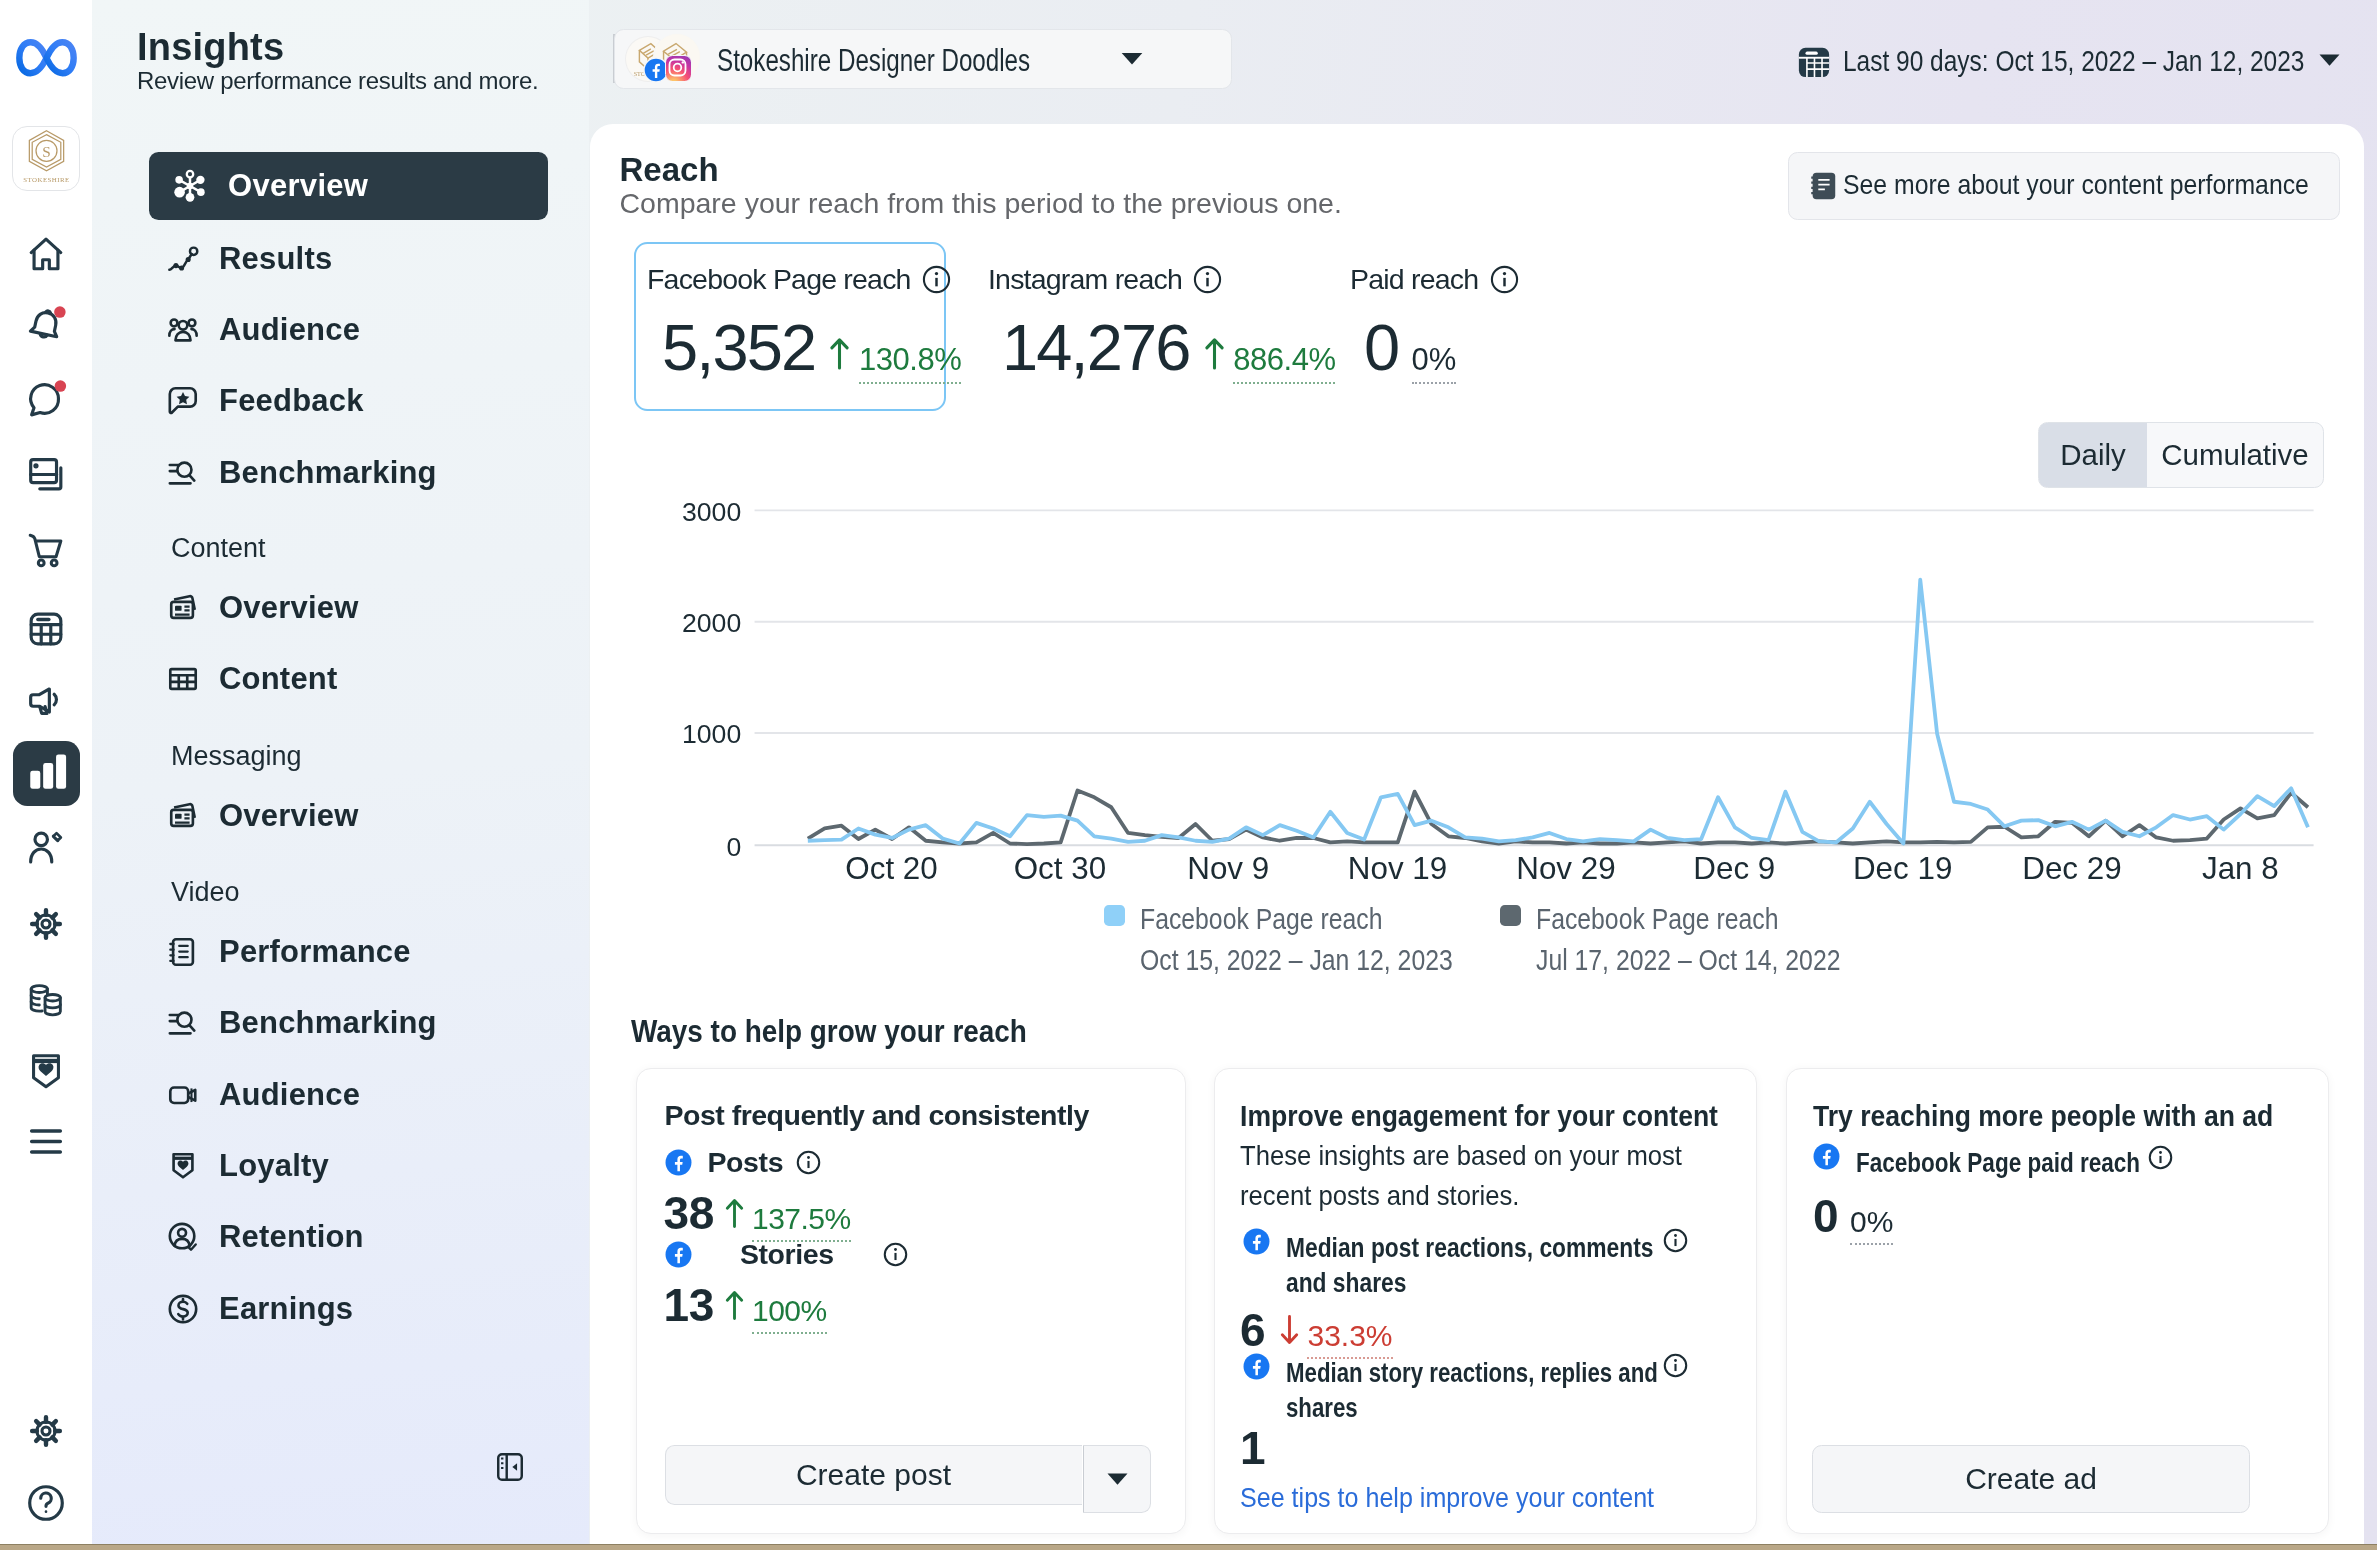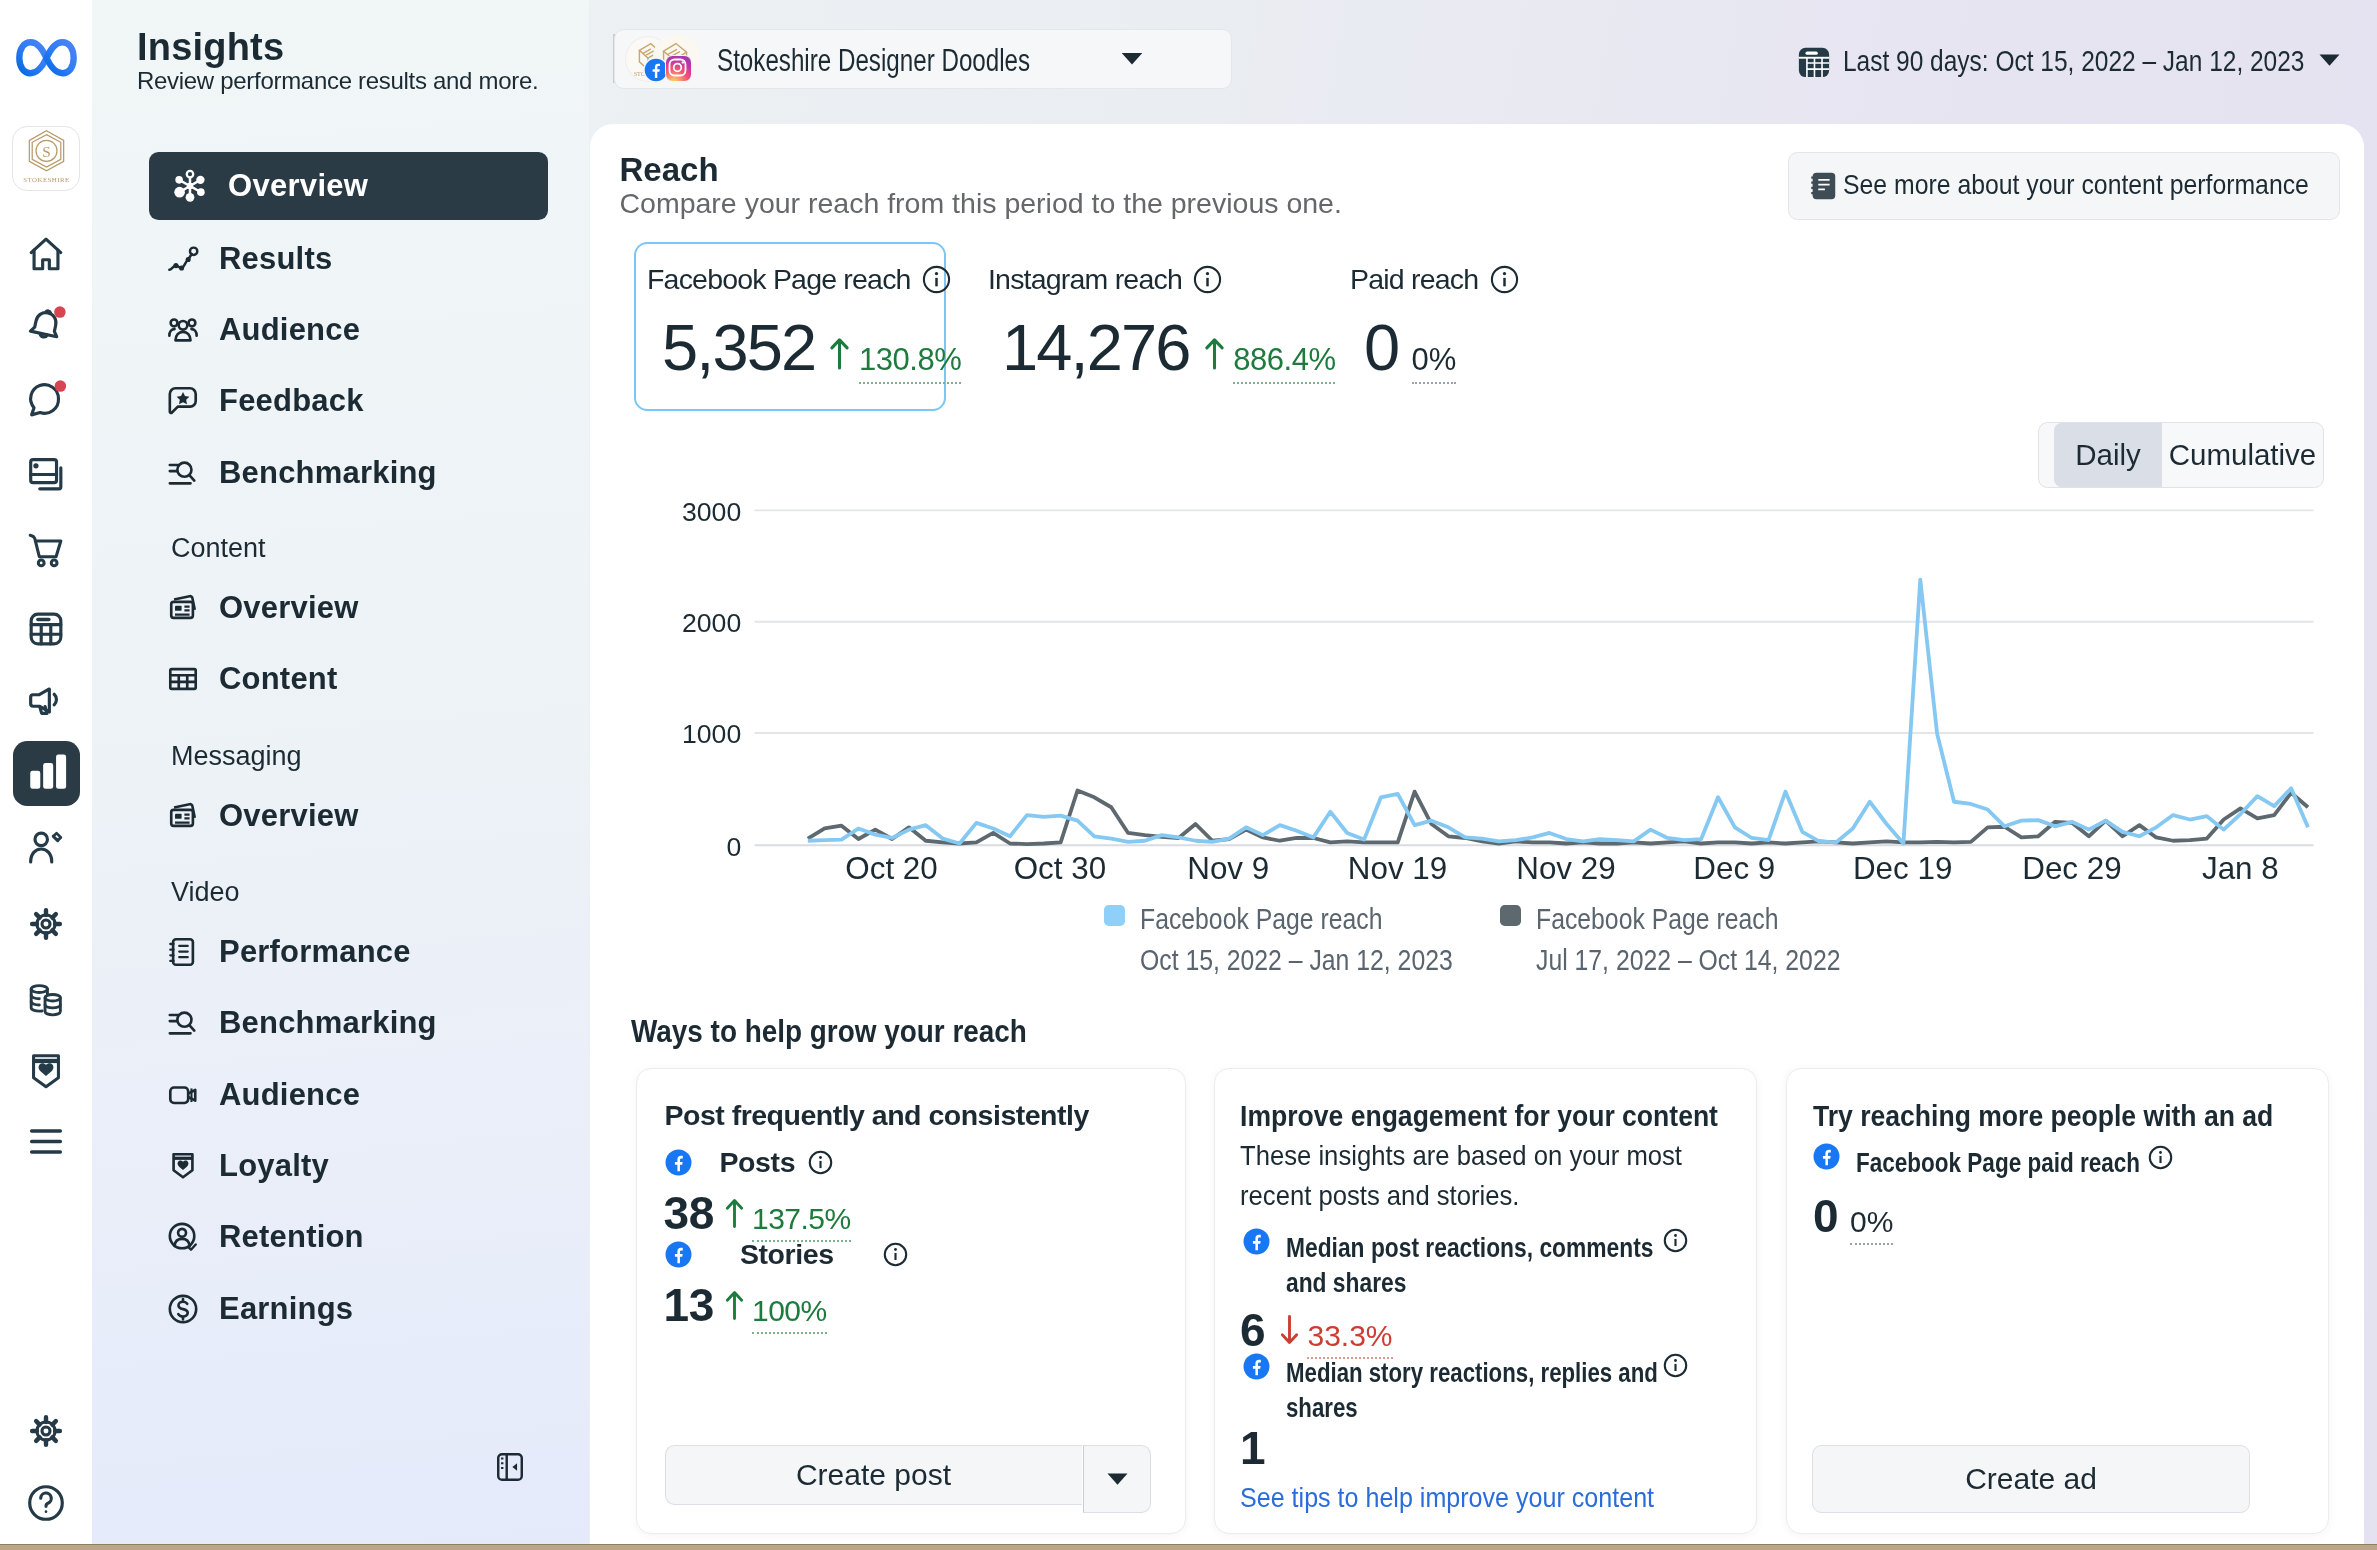--- a/index.html
+++ b/index.html
@@ -425,21 +425,21 @@
         <path d="M17 15.2 V24.5" stroke-width="2.7"></path>
         <circle cx="17" cy="10.5" r="1.8" fill="#1c2b33" stroke="none"></circle>
       </svg>
 </div>
 <div class="abs" style="left:774px;top:186px;display:flex;align-items:baseline;">
   <span style="font-size:65px;font-weight:500;">0</span>
   <span class="dud" style="font-size:31px;color:#1c2b33;margin-left:11.4px;">0%</span>
 </div>
 
 <div class="abs" style="left:1448px;top:298px;width:286px;height:66px;border:1.9px solid #dfe3e8;border-radius:9.5px;background:#f7f8fa;display:flex;">
-  <div style="width:108px;background:#d9dee7;border-radius:7.6px 0 0 7.6px;display:flex;align-items:center;justify-content:center;font-size:29.5px;margin-left:15px;">Daily</div>
+  <div style="width:108px;background:#d9dee7;border-radius:7.6px 0 0 7.6px;display:flex;align-items:center;justify-content:center;font-size:29.5px;">Daily</div>
   <div style="flex:1;display:flex;align-items:center;justify-content:center;font-size:29.5px;">Cumulative</div>
 </div>
 
 <svg class="abs" style="left:0;top:0;" width="1774" height="866" viewBox="0 0 1865 910">
 <g stroke="#e3e5e9" stroke-width="2">
 <path d="M173 406 H1812 M173 523 H1812 M173 640 H1812"></path>
 <path d="M173 758 H1812" stroke="#d9dce1"></path>
 </g>
 <g font-family="Liberation Sans" font-size="28" fill="#1c2b33" text-anchor="end">
 <text x="159" y="417">3000</text>
@@ -473,21 +473,21 @@
 <div class="wcard" style="left:46px;top:944px;width:550px;height:466px;"></div>
 <div class="wcard" style="left:624px;top:944px;width:543px;height:466px;"></div>
 <div class="wcard" style="left:1196px;top:944px;width:543px;height:466px;"></div>
 <div class="abs" style="left:46px;top:944px;width:550px;height:466px;">
   <div class="abs" style="left:28.5px;top:31px;font-size:28.5px;font-weight:700;letter-spacing:-0.5px;">Post frequently and consistently</div>
   <div class="abs" style="left:28.5px;top:78px;display:flex;align-items:center;">
     <svg width="27" height="27" viewBox="0 0 26 26">
           <circle cx="13" cy="13" r="12.5" fill="#1877f2"></circle>
           <path d="M14.4 21.5 v-6.4 h2.2 l0.4 -2.7 h-2.6 v-1.8 c0 -0.85 0.3 -1.45 1.5 -1.45 h1.25 V6.7 c-0.2 0 -1.05 -0.1 -1.9 -0.1 c-2 0 -3.3 1.25 -3.3 3.4 v2.4 h-2.4 v2.7 h2.4 v6.4 z" fill="#fff"></path>
         </svg>
-    <span style="font-size:28.5px;font-weight:700;margin-left:28px;letter-spacing:-0.4px;">Posts</span>
+    <span style="font-size:28.5px;font-weight:700;margin-left:16px;letter-spacing:-0.4px;">Posts</span>
     <svg style="margin-left:11.4px" width="27" height="27" viewBox="0 0 34 34" fill="none" stroke="#1c2b33" stroke-width="2.6">
           <circle cx="17" cy="17" r="13.5"></circle>
           <path d="M17 15 V24" stroke-width="2.7"></path>
           <circle cx="17" cy="10.7" r="1.8" fill="#1c2b33" stroke="none"></circle>
         </svg>
   </div>
   <div class="abs" style="left:27.6px;top:118px;display:flex;align-items:baseline;">
     <span style="font-size:46px;font-weight:700;letter-spacing:-0.5px;">38</span>
     <svg style="margin-left:10.5px;margin-right:6.7px" width="21" height="32" viewBox="0 0 26 40" fill="none" stroke="#1e7b3e" stroke-width="3.6" stroke-linecap="round" stroke-linejoin="round">
           <path d="M13 37 V5 M4 14 L13 4.5 L22 14"></path>

